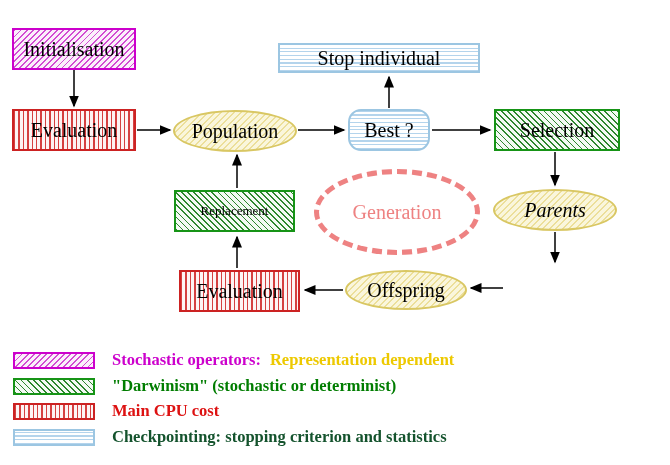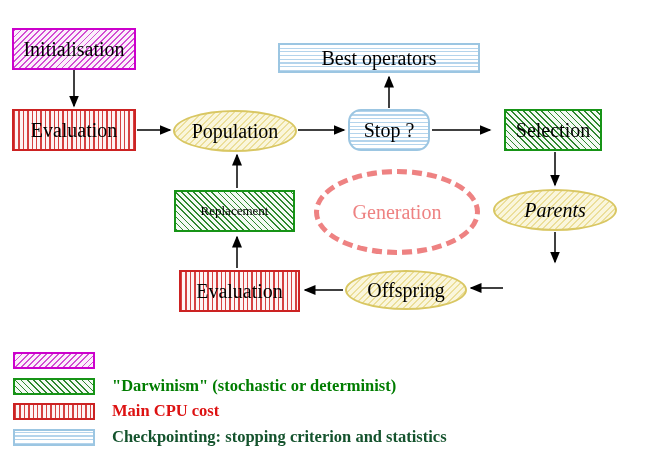--- a/index.html
+++ b/index.html
@@ -74,38 +74,41 @@
     <line x1="237" y1="268" x2="237" y2="237" stroke="#000" stroke-width="1.5" marker-end="url(#ah)"></line>
     <line x1="237" y1="188" x2="237" y2="155" stroke="#000" stroke-width="1.5" marker-end="url(#ah)"></line>
   </svg>
 
   <div class="node hatch-magenta" style="left:12px;top:28px;width:124px;height:42px;">Initialisation</div>
 
   <div class="node stripe-red" style="left:12px;top:109px;width:124px;height:42px;">Evaluation</div>
 
   <div class="node ellipse-yellow" style="left:173px;top:110px;width:124px;height:42px;">Population</div>
 
-  <div class="node lines-cyan" style="left:278px;top:43px;width:202px;height:30px;">Best operators</div>
+  <div class="node lines-cyan" style="left:278px;top:43px;width:202px;height:30px;">Stop individual</div>
 
-  <div class="node lines-cyan rounded" style="left:348px;top:109px;width:82px;height:42px;">Stop ?</div>
+  <div class="node lines-cyan rounded" style="left:348px;top:109px;width:82px;height:42px;">Best ?</div>
 
-  <div class="node hatch-green" style="left:494px;top:109px;width:98px;height:42px;margin-left:10px;">Selection</div>
+  <div class="node hatch-green" style="left:494px;top:109px;width:126px;height:42px;">Selection</div>
 
   <div class="node hatch-green small-label" style="left:174px;top:190px;width:121px;height:42px;">Replacement</div>
 
   <div class="node dashed-ellipse" style="left: 314px; top: 169px; width: 166px; height: 86px; color: rgb(238, 130, 130);">Generation</div>
 
   <div class="node ellipse-yellow" style="left:493px;top:189px;width:124px;height:42px;font-style:italic;">Parents</div>
 
 
   <div class="node ellipse-yellow" style="left:345px;top:270px;width:122px;height:40px;">Offspring</div>
 
   <div class="node stripe-red" style="left:179px;top:270px;width:121px;height:42px;">Evaluation</div>
 
   <div class="legend-swatch hatch-magenta" style="left:13px;top:352px;"></div>
+  <div class="legend-text" style="top:350px;">
+    <span style="color: rgb(204, 0, 204);">Stochastic operators:</span><span class="seg2" style="color: rgb(237, 201, 0);">Representation dependent</span>
+  </div>
 
   <div class="legend-swatch hatch-green" style="left:13px;top:378px;"></div>
   <div class="legend-text" style="top:376px;">
     <span style="color: rgb(0, 125, 0);">"Darwinism" (stochastic or determinist)</span>
   </div>
 
   <div class="legend-swatch stripe-red" style="left:13px;top:403px;"></div>
   <div class="legend-text" style="top:401px;">
     <span style="color: rgb(221, 17, 17);">Main CPU cost</span>
   </div>

